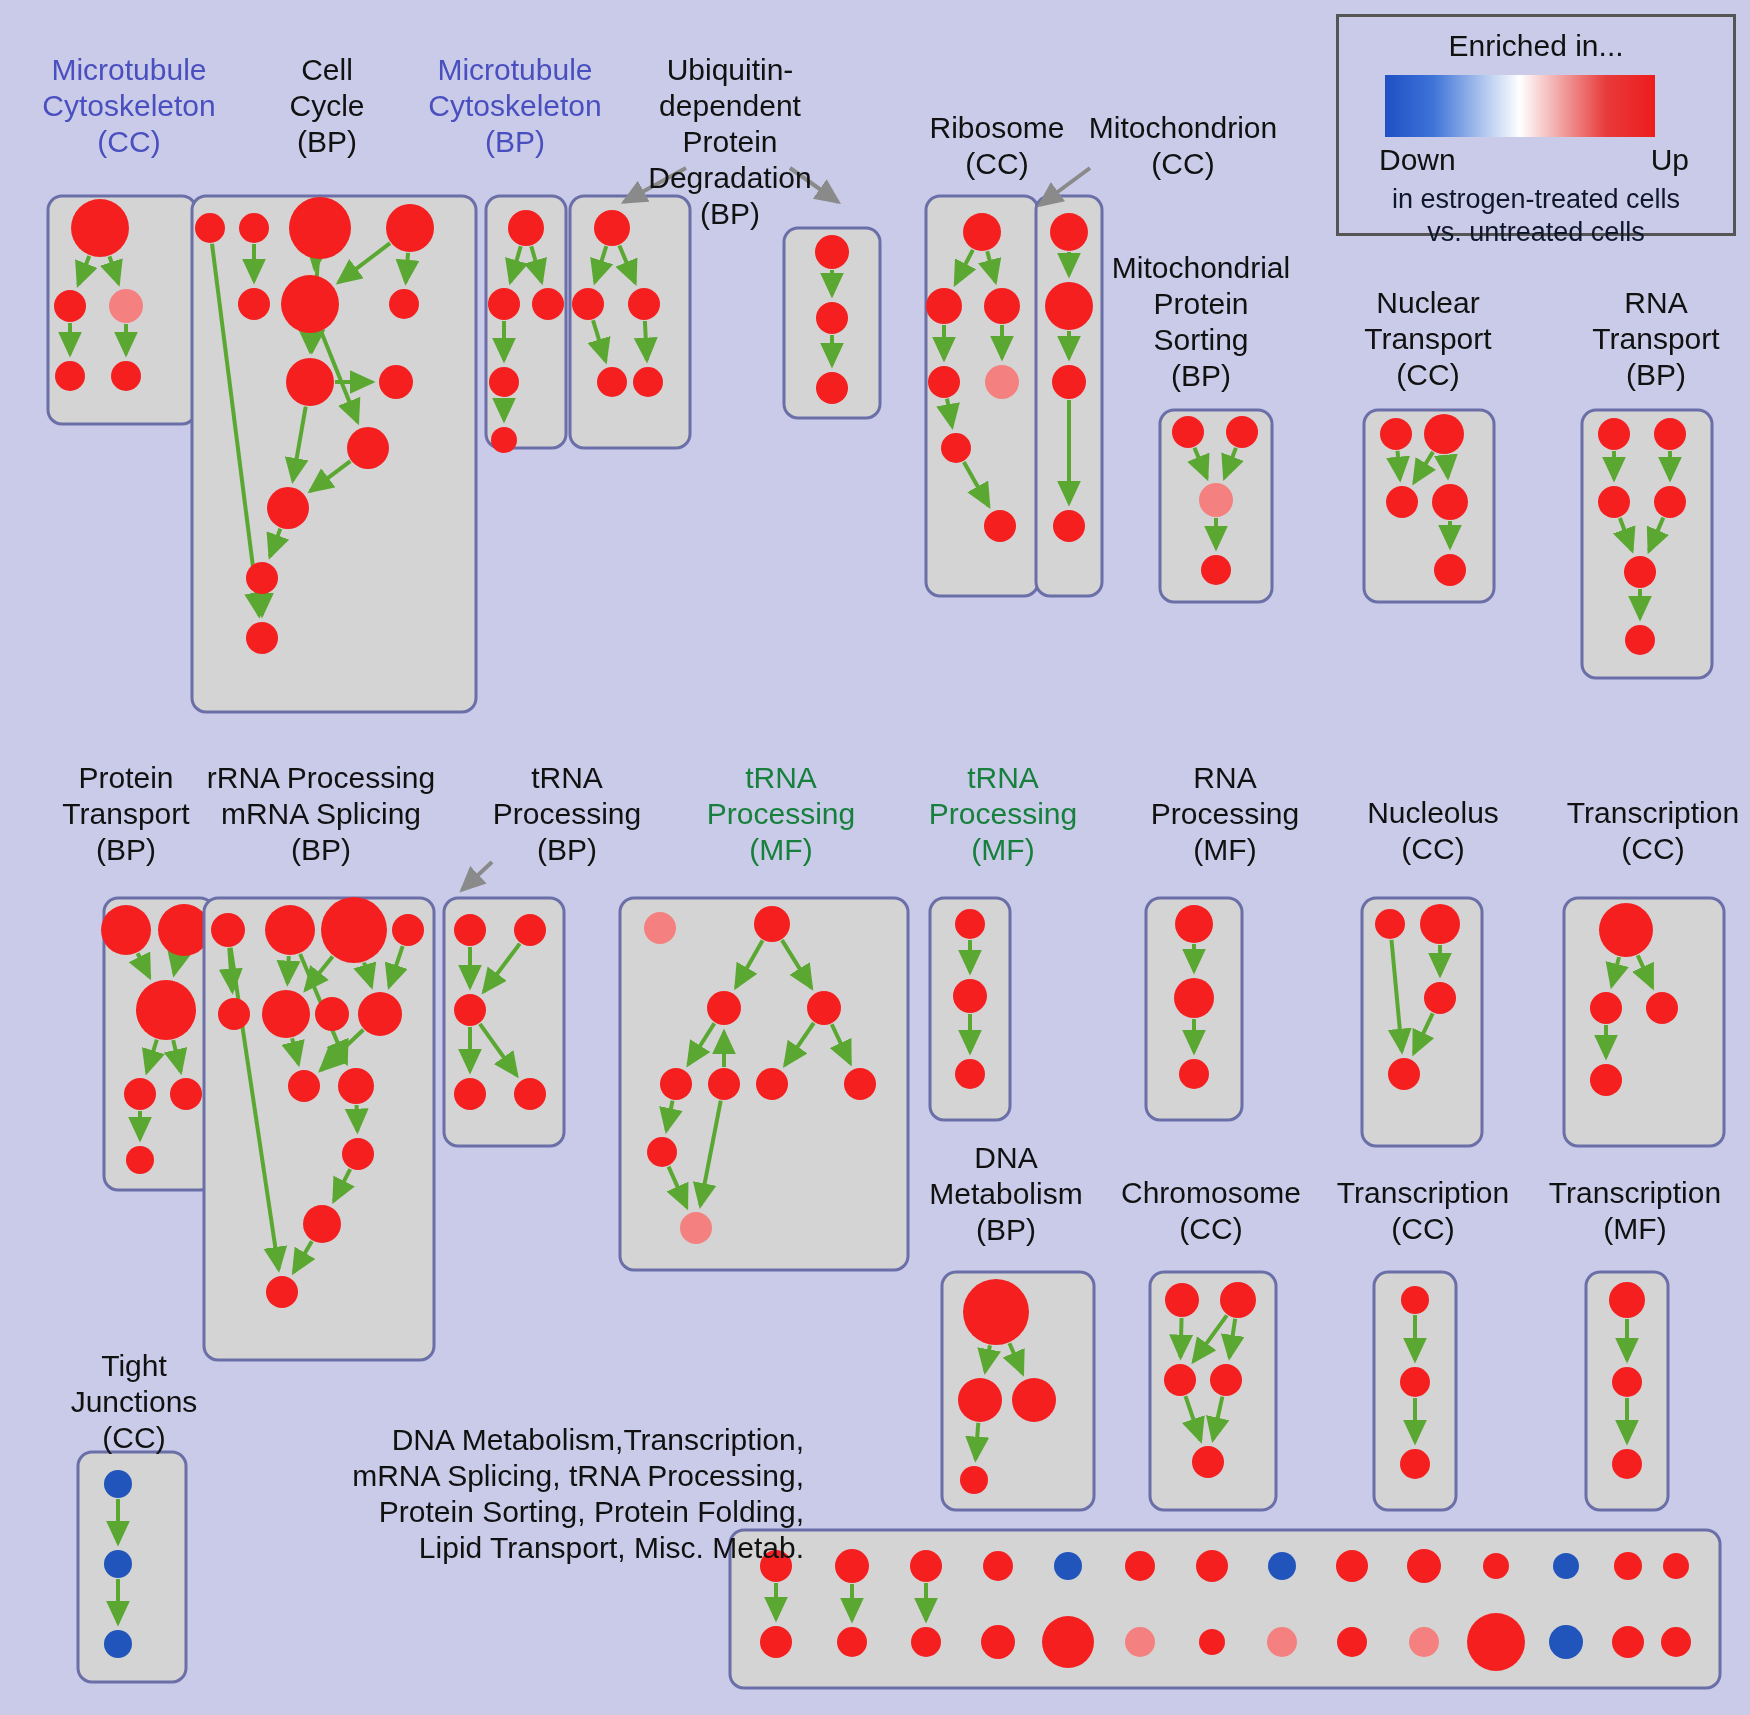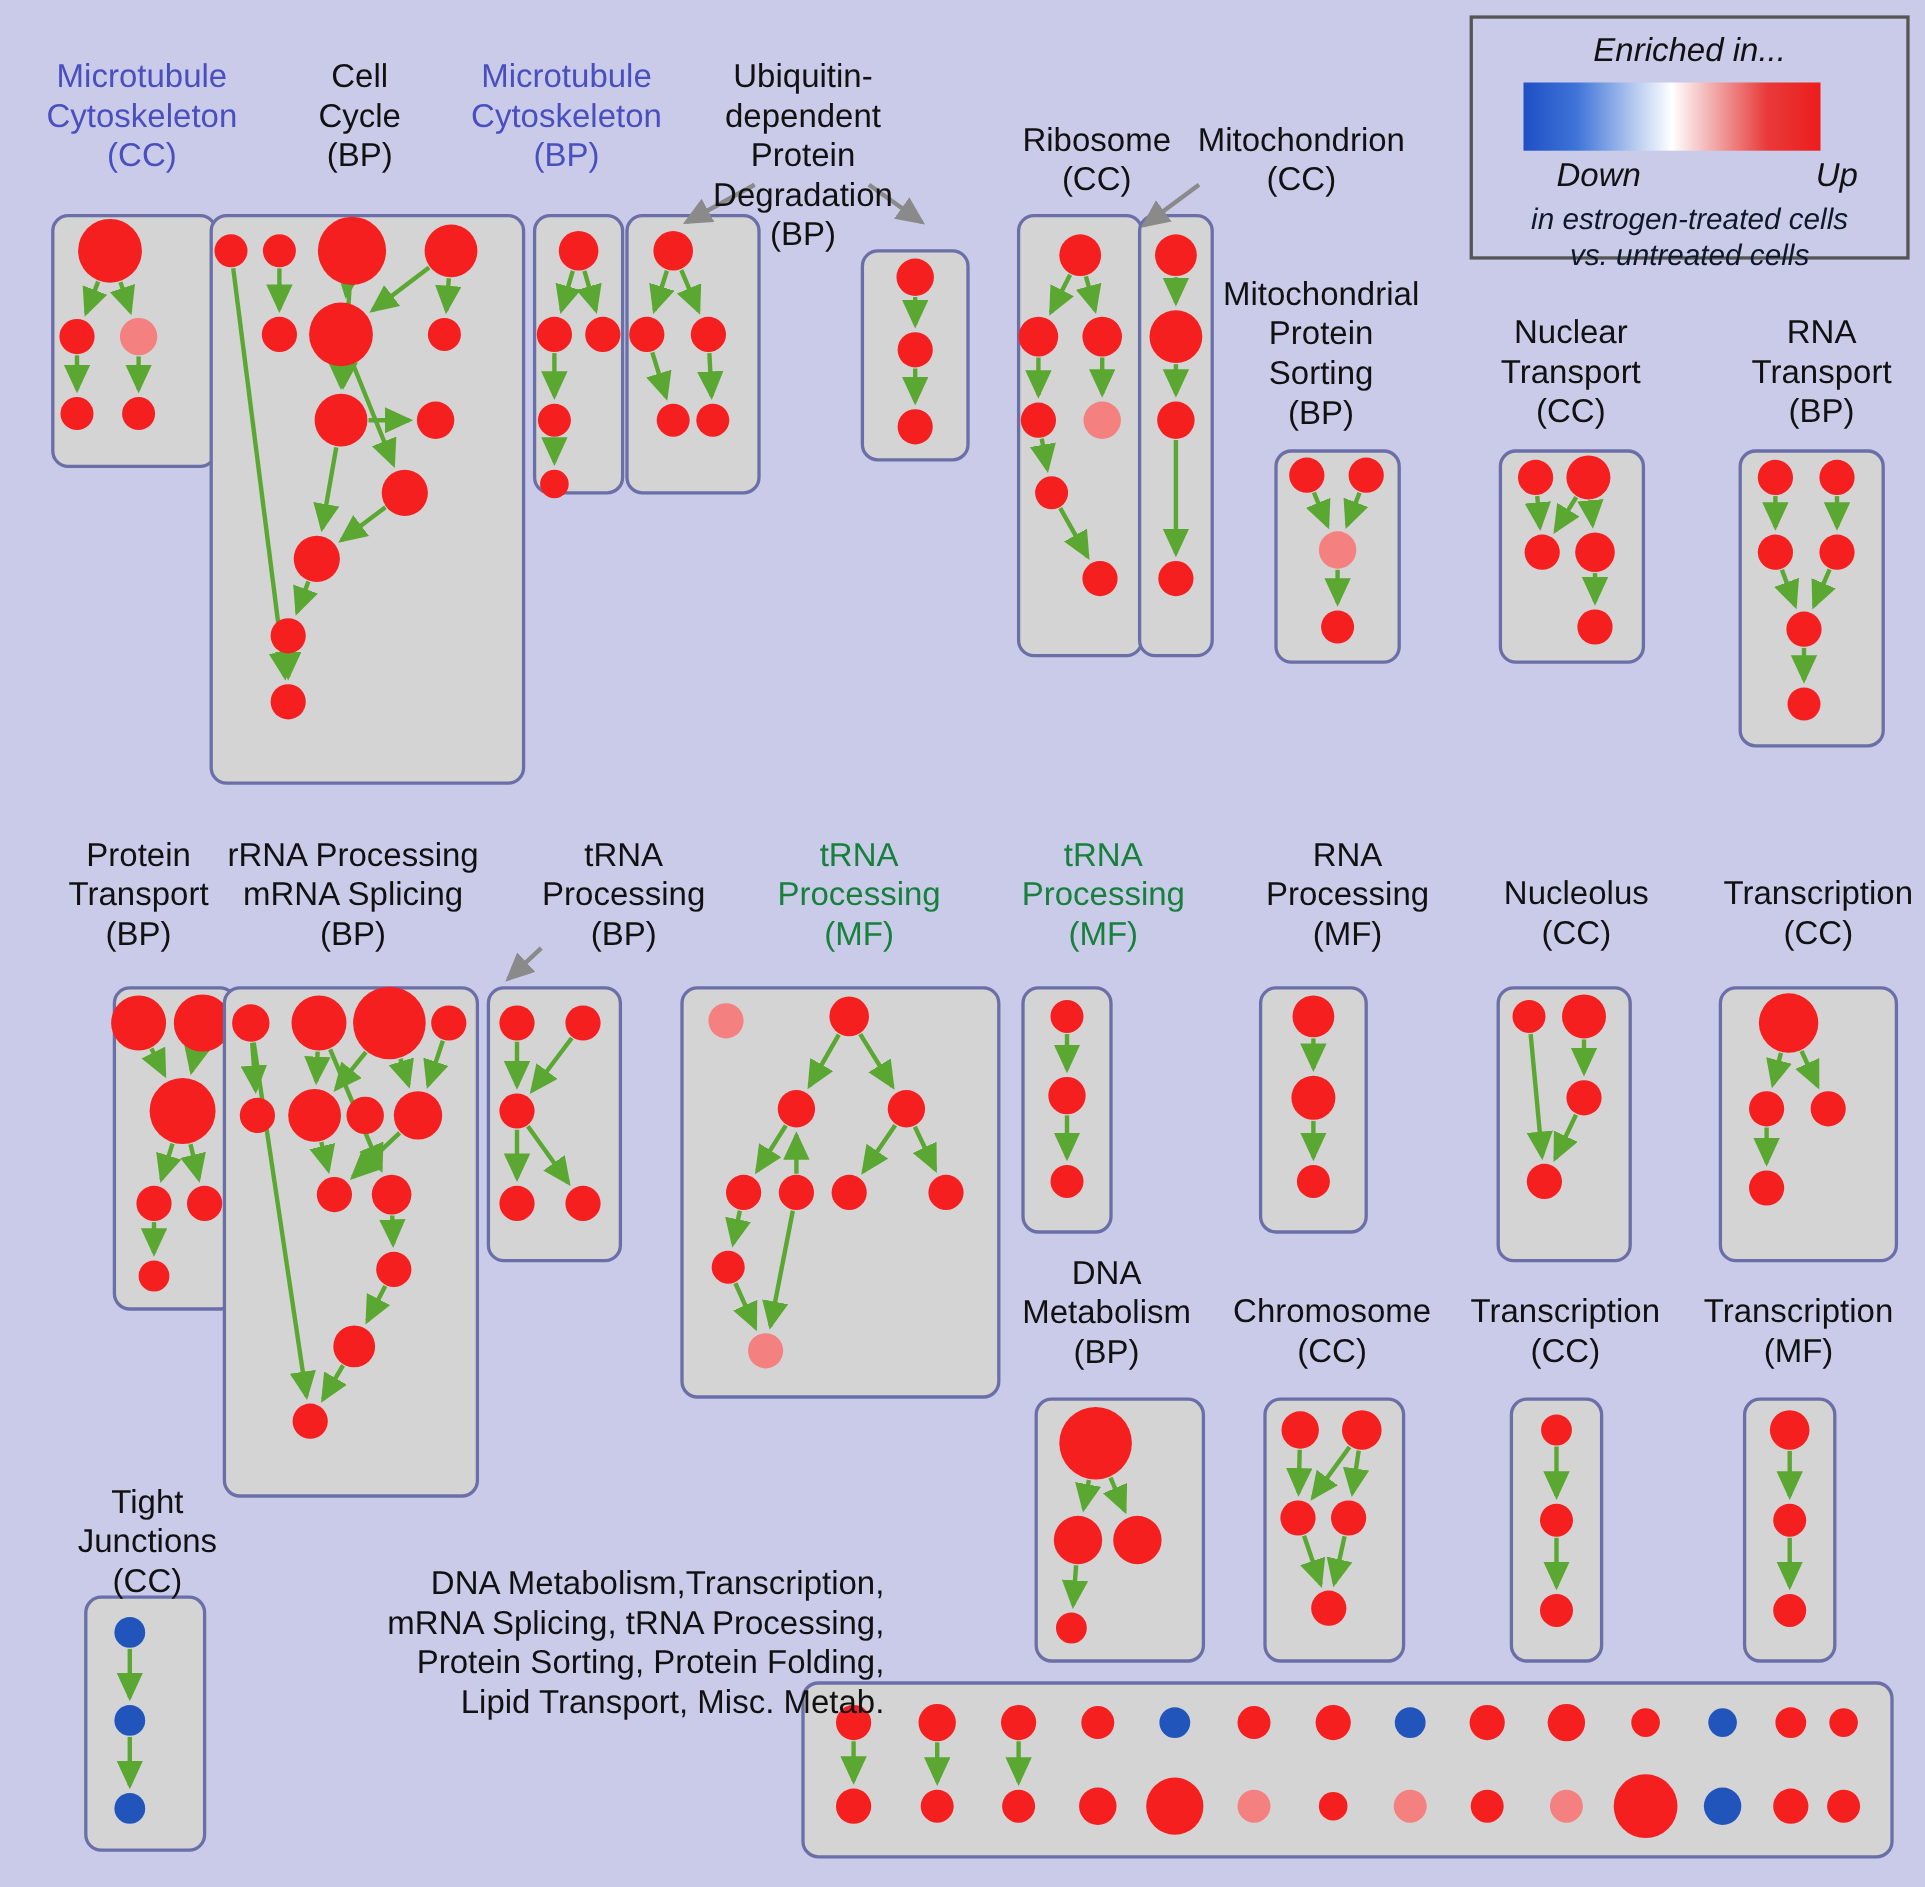--- a/index.html
+++ b/index.html
@@ -32,21 +32,21 @@
   .legend-title{
     position:absolute;left:0;right:0;top:12px;
     text-align:center;font-size:30px;color:#111;
   }
   .legend-bar{
     position:absolute;
     left:46px;top:58px;width:270px;height:62px;
     background:linear-gradient(to right,#1f4fc4 0%,#3f74d8 18%,#b9cdf0 38%,#ffffff 50%,#f3b6b6 62%,#e83a3a 82%,#ee1c1c 100%);
   }
   .legend-down,.legend-up{position:absolute;font-size:30px;color:#111;top:126px;}
-  .legend-down{left:40px;margin-left:36px;}
+  .legend-down{left:40px;}
   .legend-up{right:44px;}
   .legend-sub{
     position:absolute;left:0;right:0;top:166px;
     text-align:center;font-size:27px;line-height:33px;color:#0f172a;
   }
 </style>
 </head>
 <body>
 
 <svg id="canvas" xmlns="http://www.w3.org/2000/svg">
@@ -415,21 +415,21 @@
     <div class="label" style="left: 1338px; top: 795px; width: 190px;"><div>Nucleolus</div><div>(CC)</div></div>
     <div class="label" style="left: 1548px; top: 795px; width: 210px;"><div>Transcription</div><div>(CC)</div></div>
     <div class="label" style="left: 906px; top: 1140px; width: 200px;"><div>DNA</div><div>Metabolism</div><div>(BP)</div></div>
     <div class="label" style="left: 1106px; top: 1175px; width: 210px;"><div>Chromosome</div><div>(CC)</div></div>
     <div class="label" style="left: 1318px; top: 1175px; width: 210px;"><div>Transcription</div><div>(CC)</div></div>
     <div class="label" style="left: 1530px; top: 1175px; width: 210px;"><div>Transcription</div><div>(MF)</div></div>
     <div class="label" style="left: 44px; top: 1348px; width: 180px;"><div>Tight</div><div>Junctions</div><div>(CC)</div></div>
     <div class="label left" style="left: 244px; top: 1422px; width: 560px;"><div>DNA Metabolism,Transcription,</div><div>mRNA Splicing, tRNA Processing,</div><div>Protein Sorting, Protein Folding,</div><div>Lipid Transport, Misc. Metab.</div></div>
   </div>
 
-<div class="legend" style="left:1336px;top:14px;width:400px;height:222px;font-style:italic;">
+<div class="legend" style="left:1336px;top:14px;width:400px;height:222px;">
   <div class="legend-title">Enriched in...</div>
   <div class="legend-bar"></div>
   <div class="legend-down">Down</div>
   <div class="legend-up">Up</div>
   <div class="legend-sub">
       <div>in estrogen-treated cells</div>
       <div>vs. untreated cells</div>
     </div>
 </div>
 

